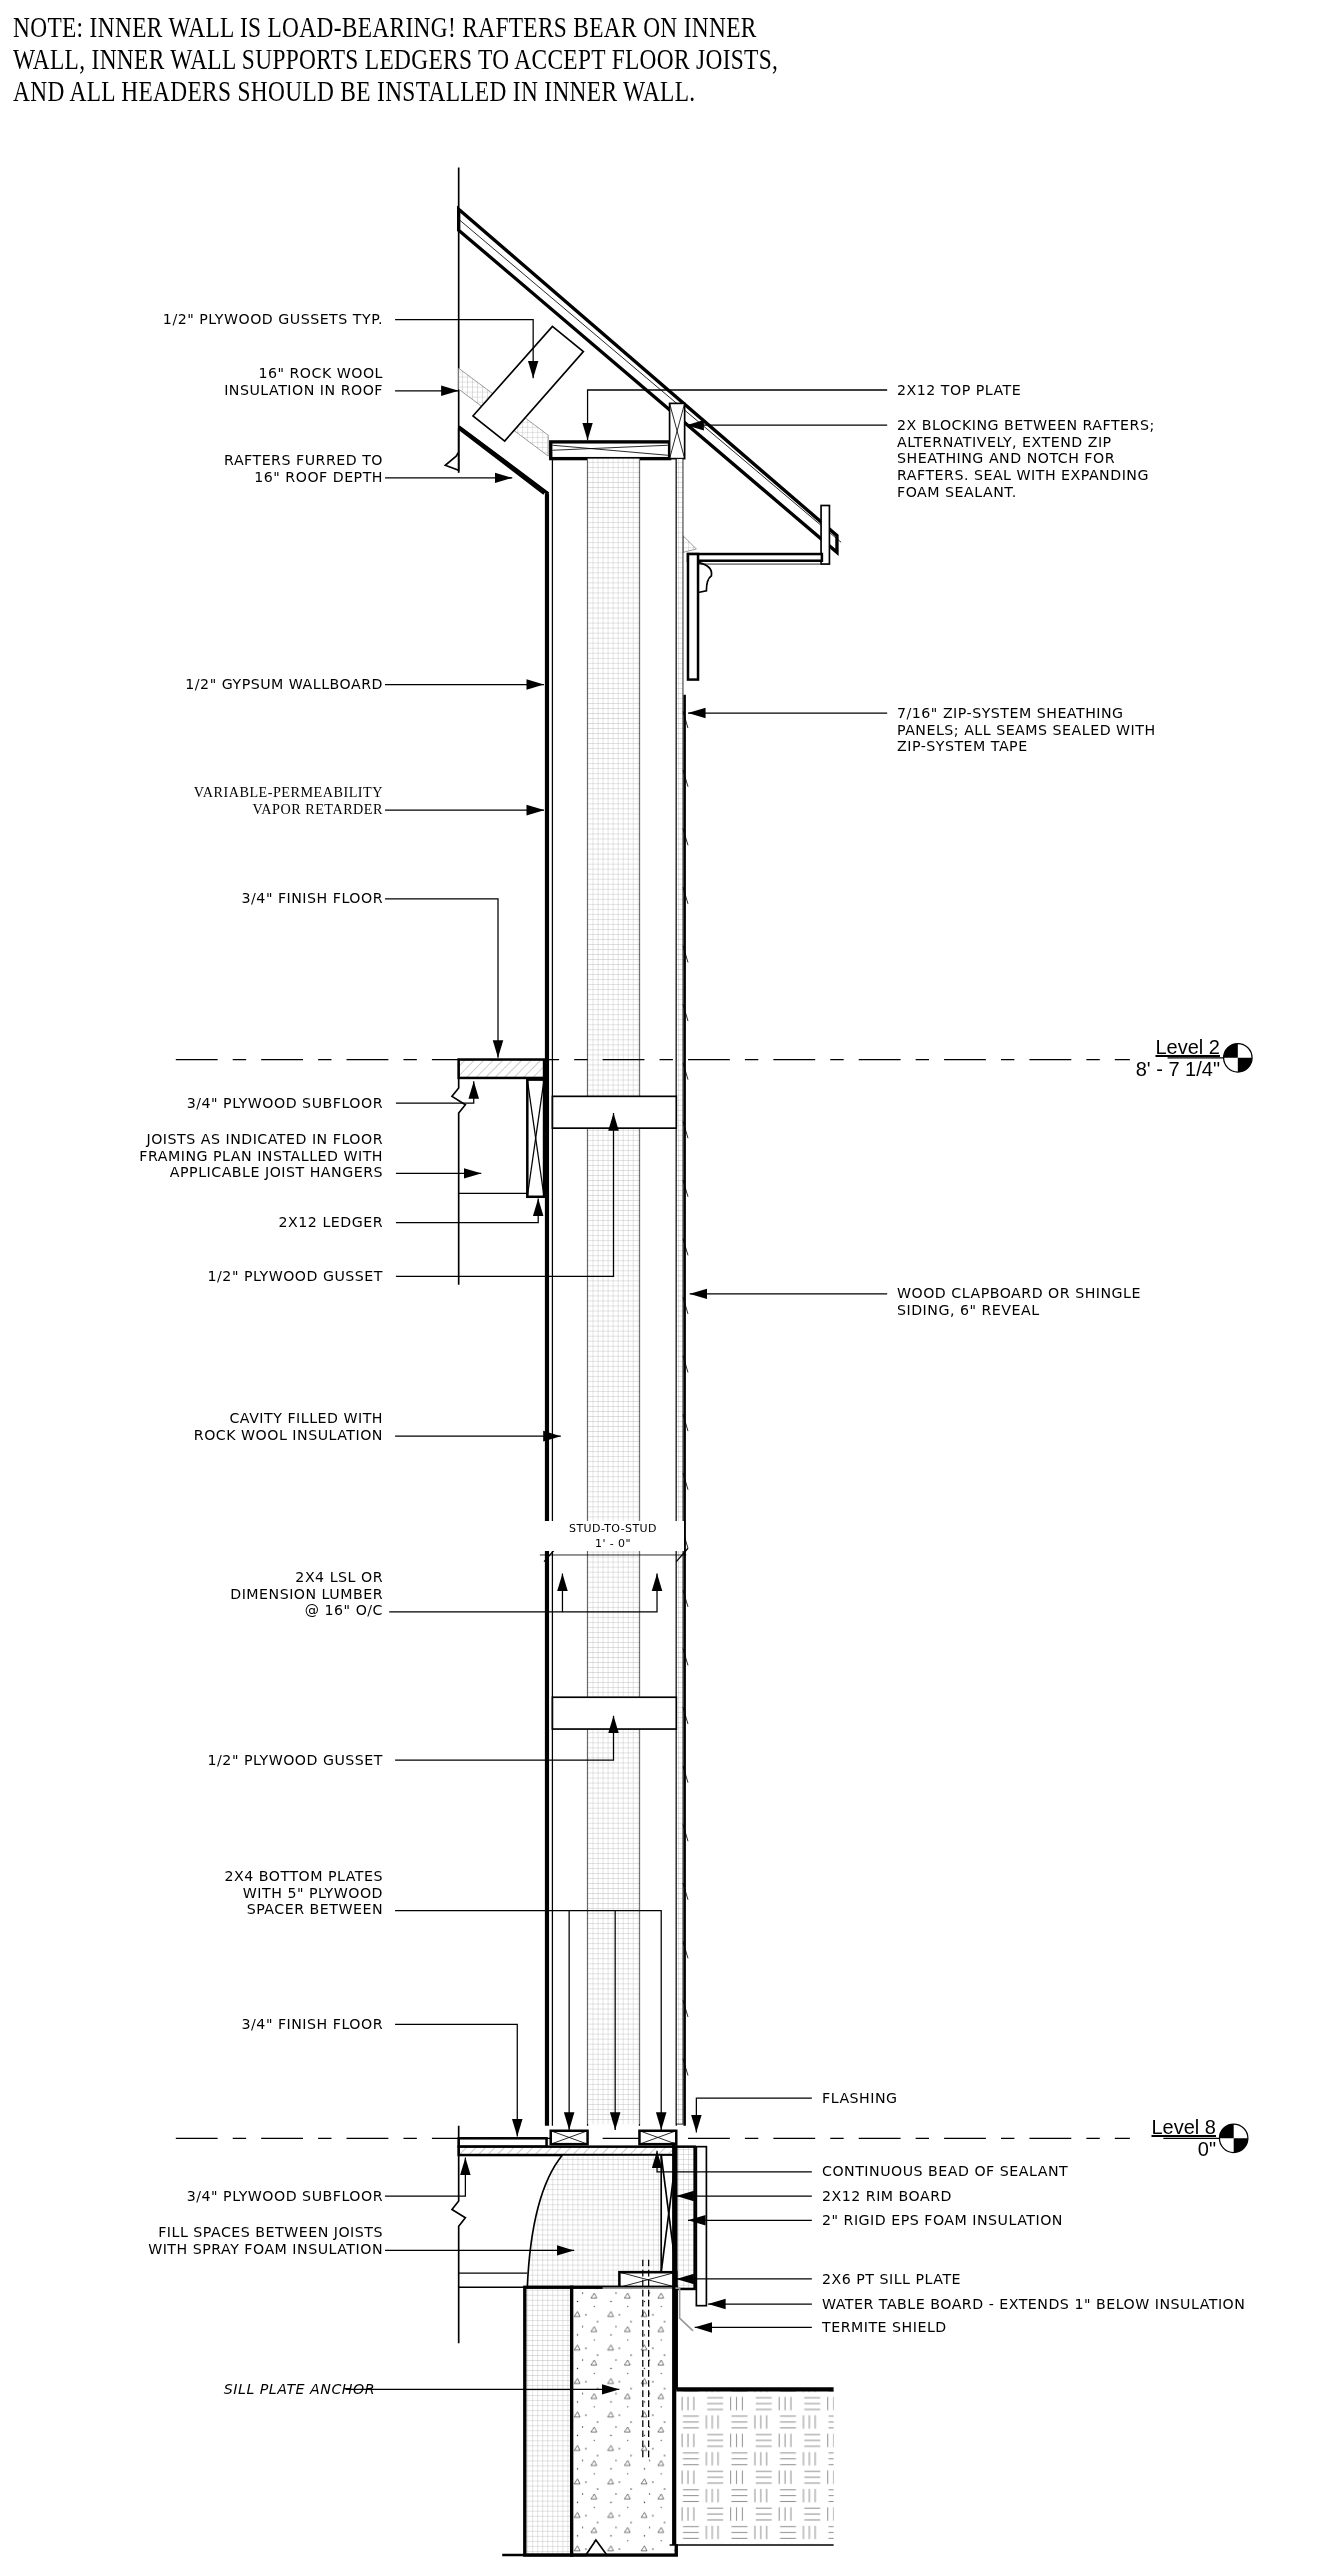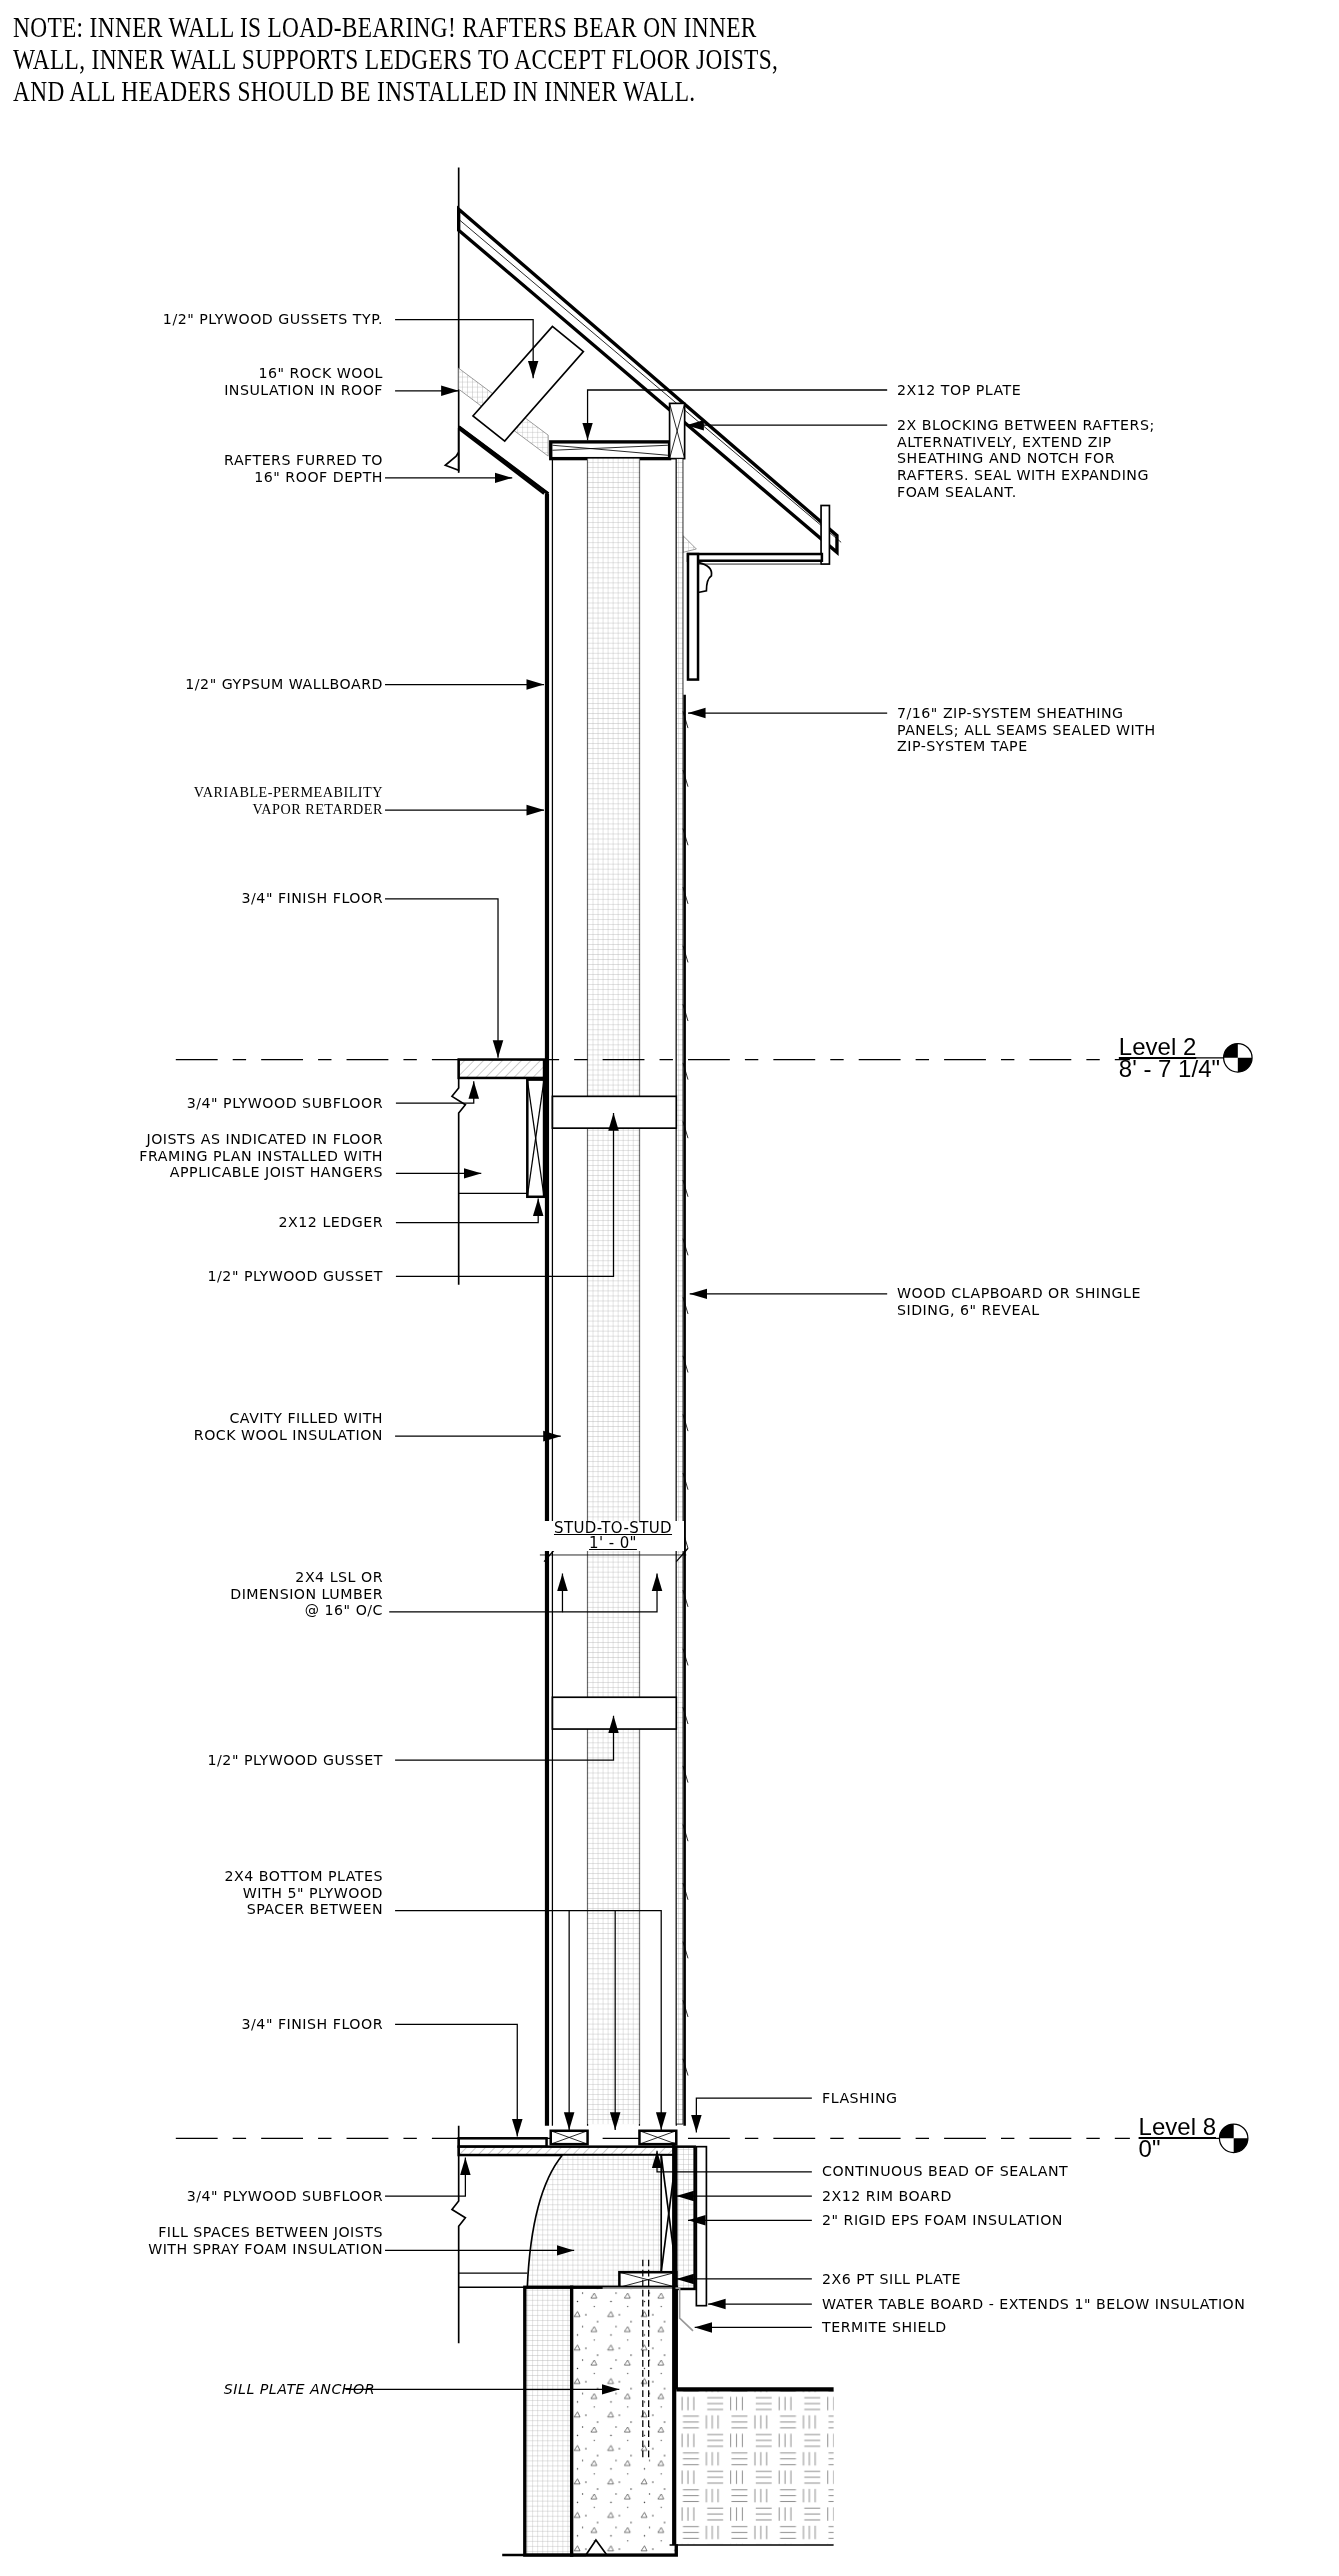--- a/index.html
+++ b/index.html
@@ -4,22 +4,22 @@
 <style>
   html, body { margin: 0; padding: 0; background: #ffffff; }
   body { width: 1340px; height: 2576px; position: relative; overflow: hidden; font-family: "DejaVu Sans", sans-serif; color: #000; }
   .note { position: absolute; left: 13.4px; top: 11.7px; width: 1088px; font-family: "Liberation Serif", serif; font-size: 28.5px; line-height: 32px; letter-spacing: 0.4px; text-transform: uppercase; transform: scaleX(0.82); transform-origin: left top; }
   .note div { white-space: nowrap; }
   svg#drawing { position: absolute; left: 0; top: 0; }
   .lbl { position: absolute; font-family: "DejaVu Sans", sans-serif; font-size: 14.2px; line-height: 16.7px; letter-spacing: 0.5px; text-transform: uppercase; white-space: nowrap; }
   .lbl.left { text-align: right; }
   .lbl.right { text-align: left; }
   .lbl div { white-space: nowrap; }
-  .level { position: absolute; font-family: "Liberation Sans", sans-serif; font-size: 24px; line-height: 22px; }
-  .dim { position: absolute; font-family: "DejaVu Sans", sans-serif; font-size: 15px; line-height: 15px; text-align: center; background: #fff; letter-spacing: 0.4px; text-decoration: underline; }
+  .level { position: absolute; font-family: "Liberation Sans", sans-serif; font-size: 20px; line-height: 22px; text-align: right; }
+  .dim { position: absolute; font-family: "DejaVu Sans", sans-serif; font-size: 11px; line-height: 15px; text-align: center; background: #fff; letter-spacing: 0.4px; }
 </style>
 </head>
 <body>
 
 <div class="note">
   <div>NOTE: INNER WALL IS LOAD-BEARING!  RAFTERS BEAR ON INNER</div>
   <div>WALL, INNER WALL SUPPORTS LEDGERS TO ACCEPT FLOOR JOISTS,</div>
   <div>AND ALL HEADERS SHOULD BE INSTALLED IN INNER WALL.</div>
 </div>
 

